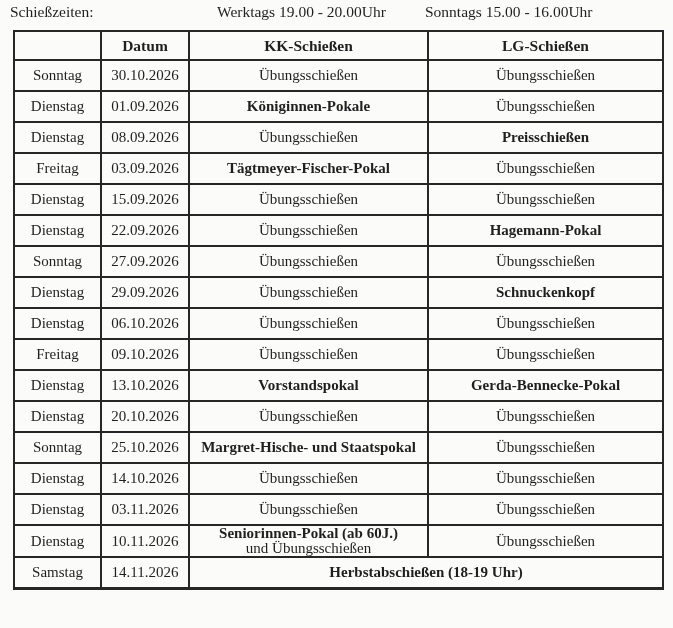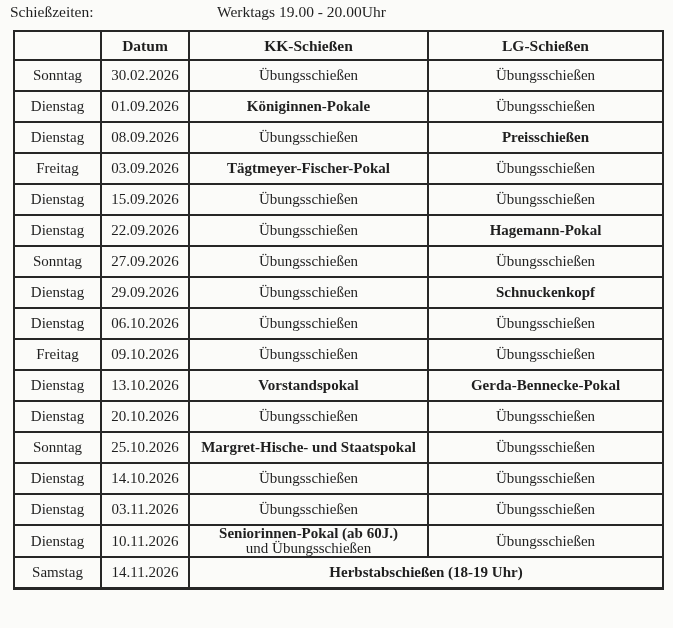--- a/index.html
+++ b/index.html
@@ -62,41 +62,42 @@
   td.two-line { line-height: 15px; padding-top: 1px; }
   td.two-line div { line-height: 15px; }
 </style>
 </head>
 <body>
 
 <div class="page">
   <div class="topline">
     <span class="t-label">Schießzeiten:</span>
     <span class="t-week">Werktags 19.00 - 20.00Uhr</span>
+    <span class="t-sun">Sonntags 15.00 - 16.00Uhr</span>
   </div>
 
   <table class="schedule">
     <colgroup>
       <col style="width:87px">
       <col style="width:88px">
       <col style="width:239px">
       <col style="width:235px">
     </colgroup>
     <thead>
       <tr>
         <th></th>
         <th>Datum</th>
         <th>KK-Schießen</th>
         <th>LG-Schießen</th>
       </tr>
     </thead>
     <tbody>
         <tr>
           <td>Sonntag</td>
-          <td>30.02.2026</td>
+          <td>30.10.2026</td>
           <td>Übungsschießen</td>
           <td>Übungsschießen</td>
         </tr>
         <tr>
           <td>Dienstag</td>
           <td>01.09.2026</td>
           <td class="bold">Königinnen-Pokale</td>
           <td>Übungsschießen</td>
         </tr>
         <tr>

